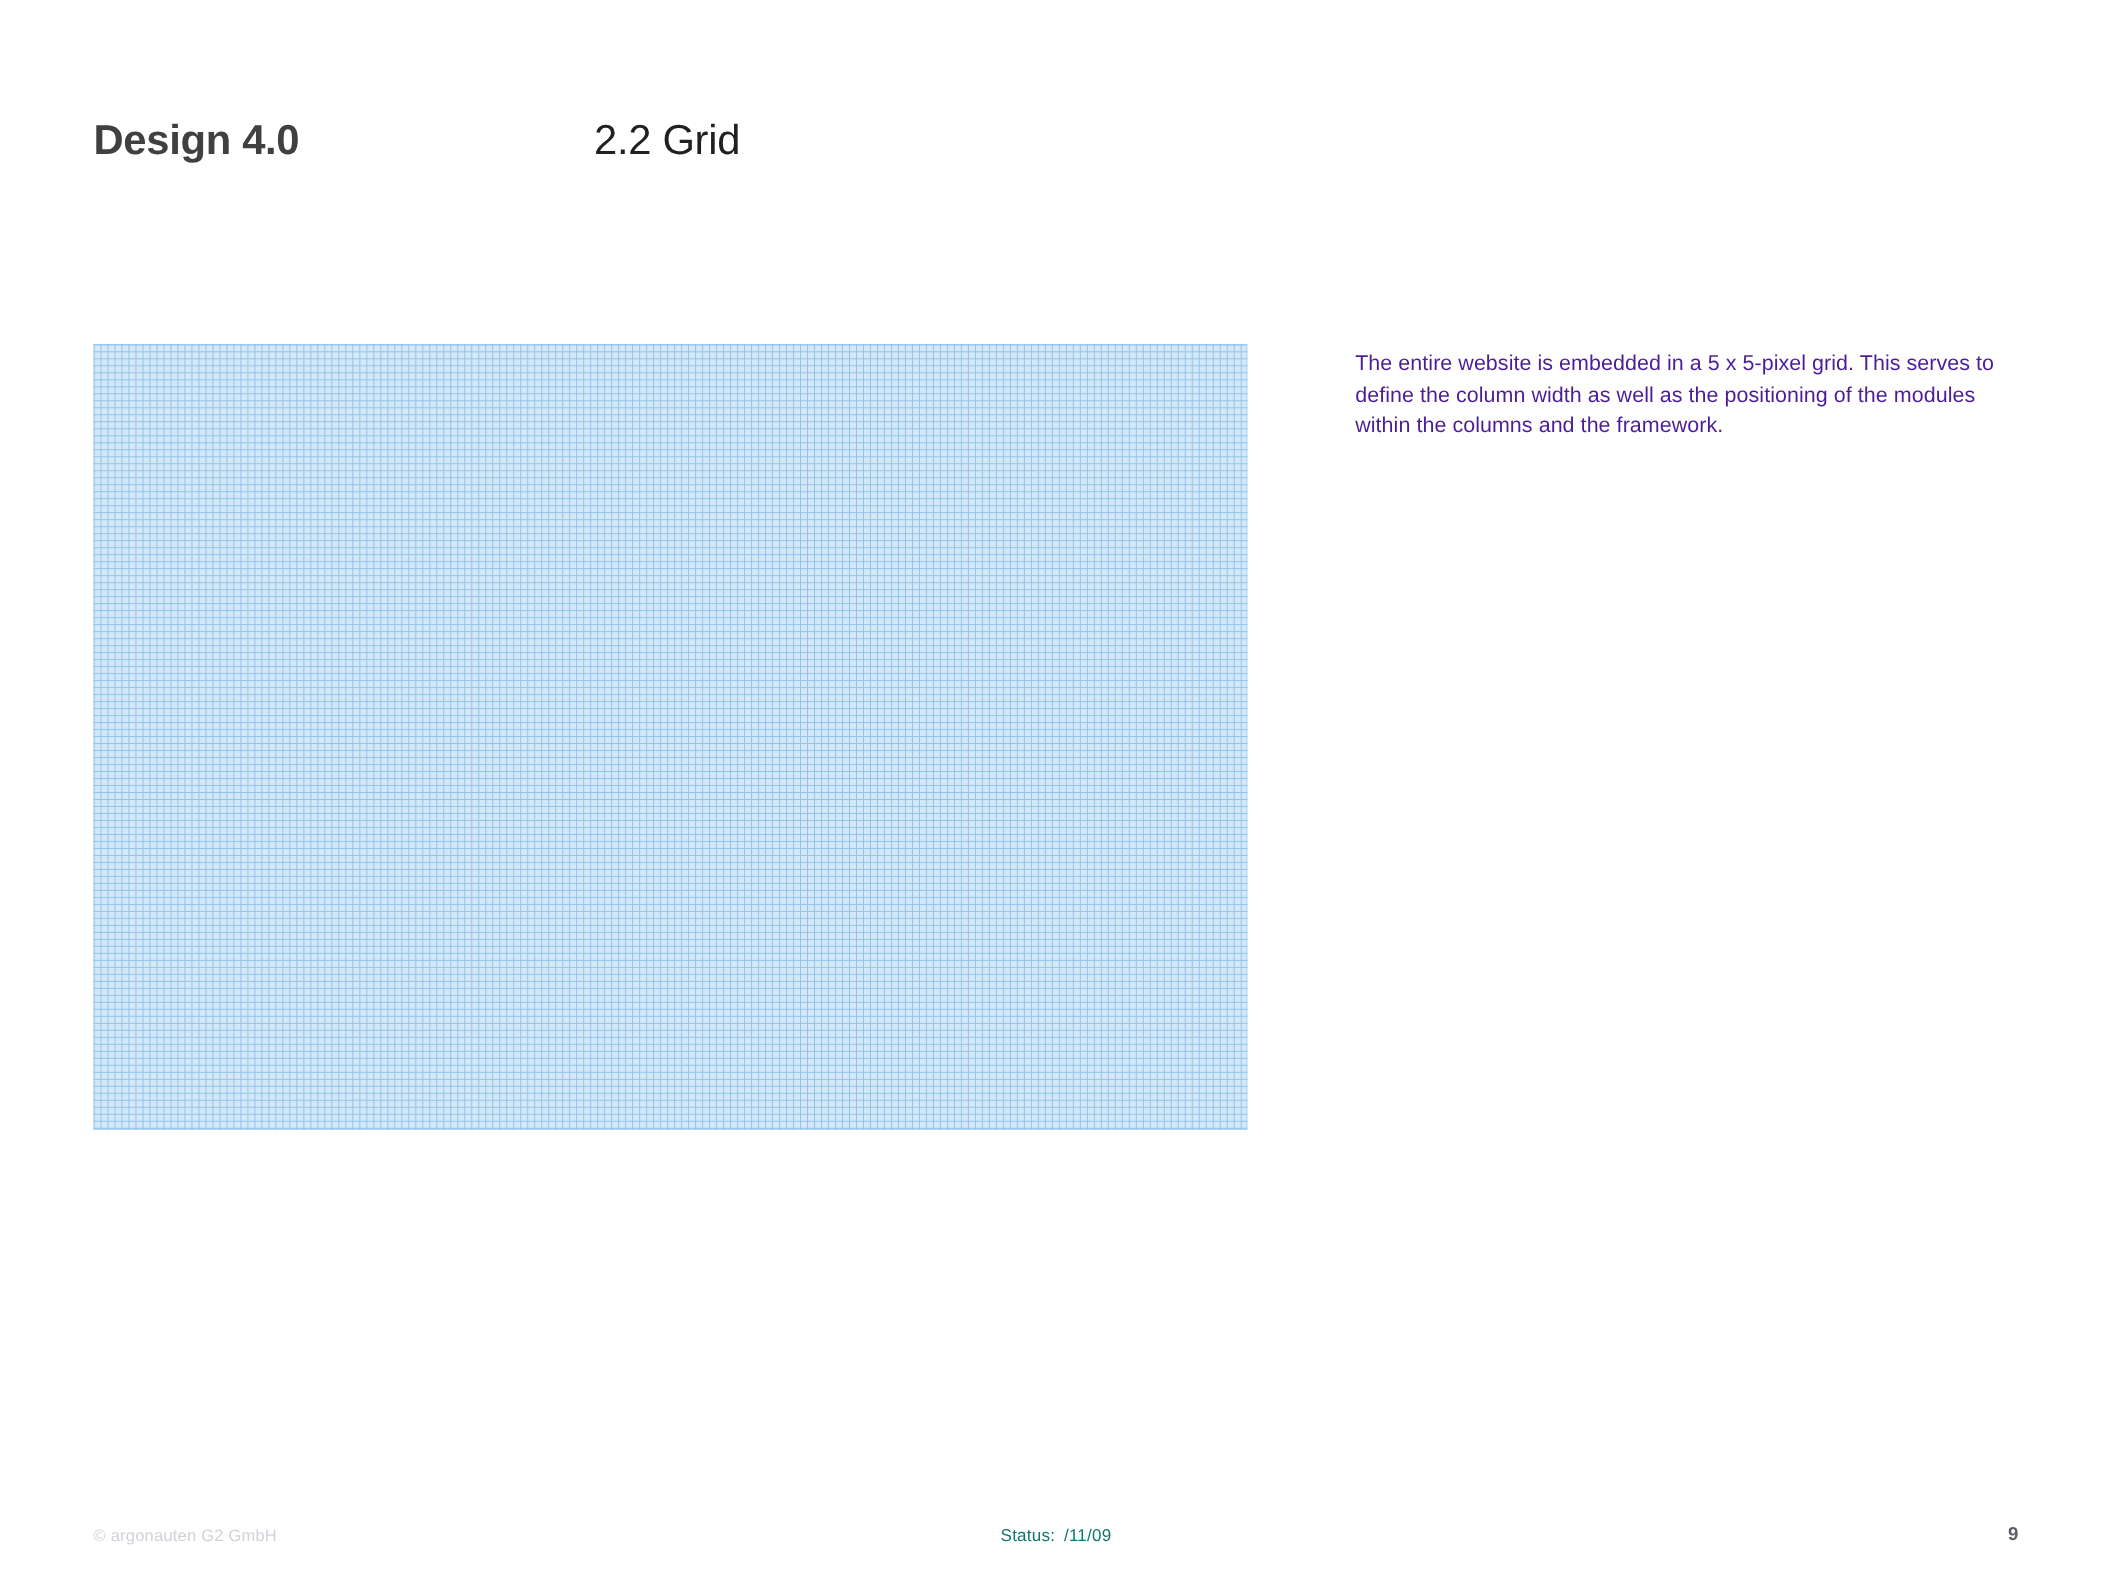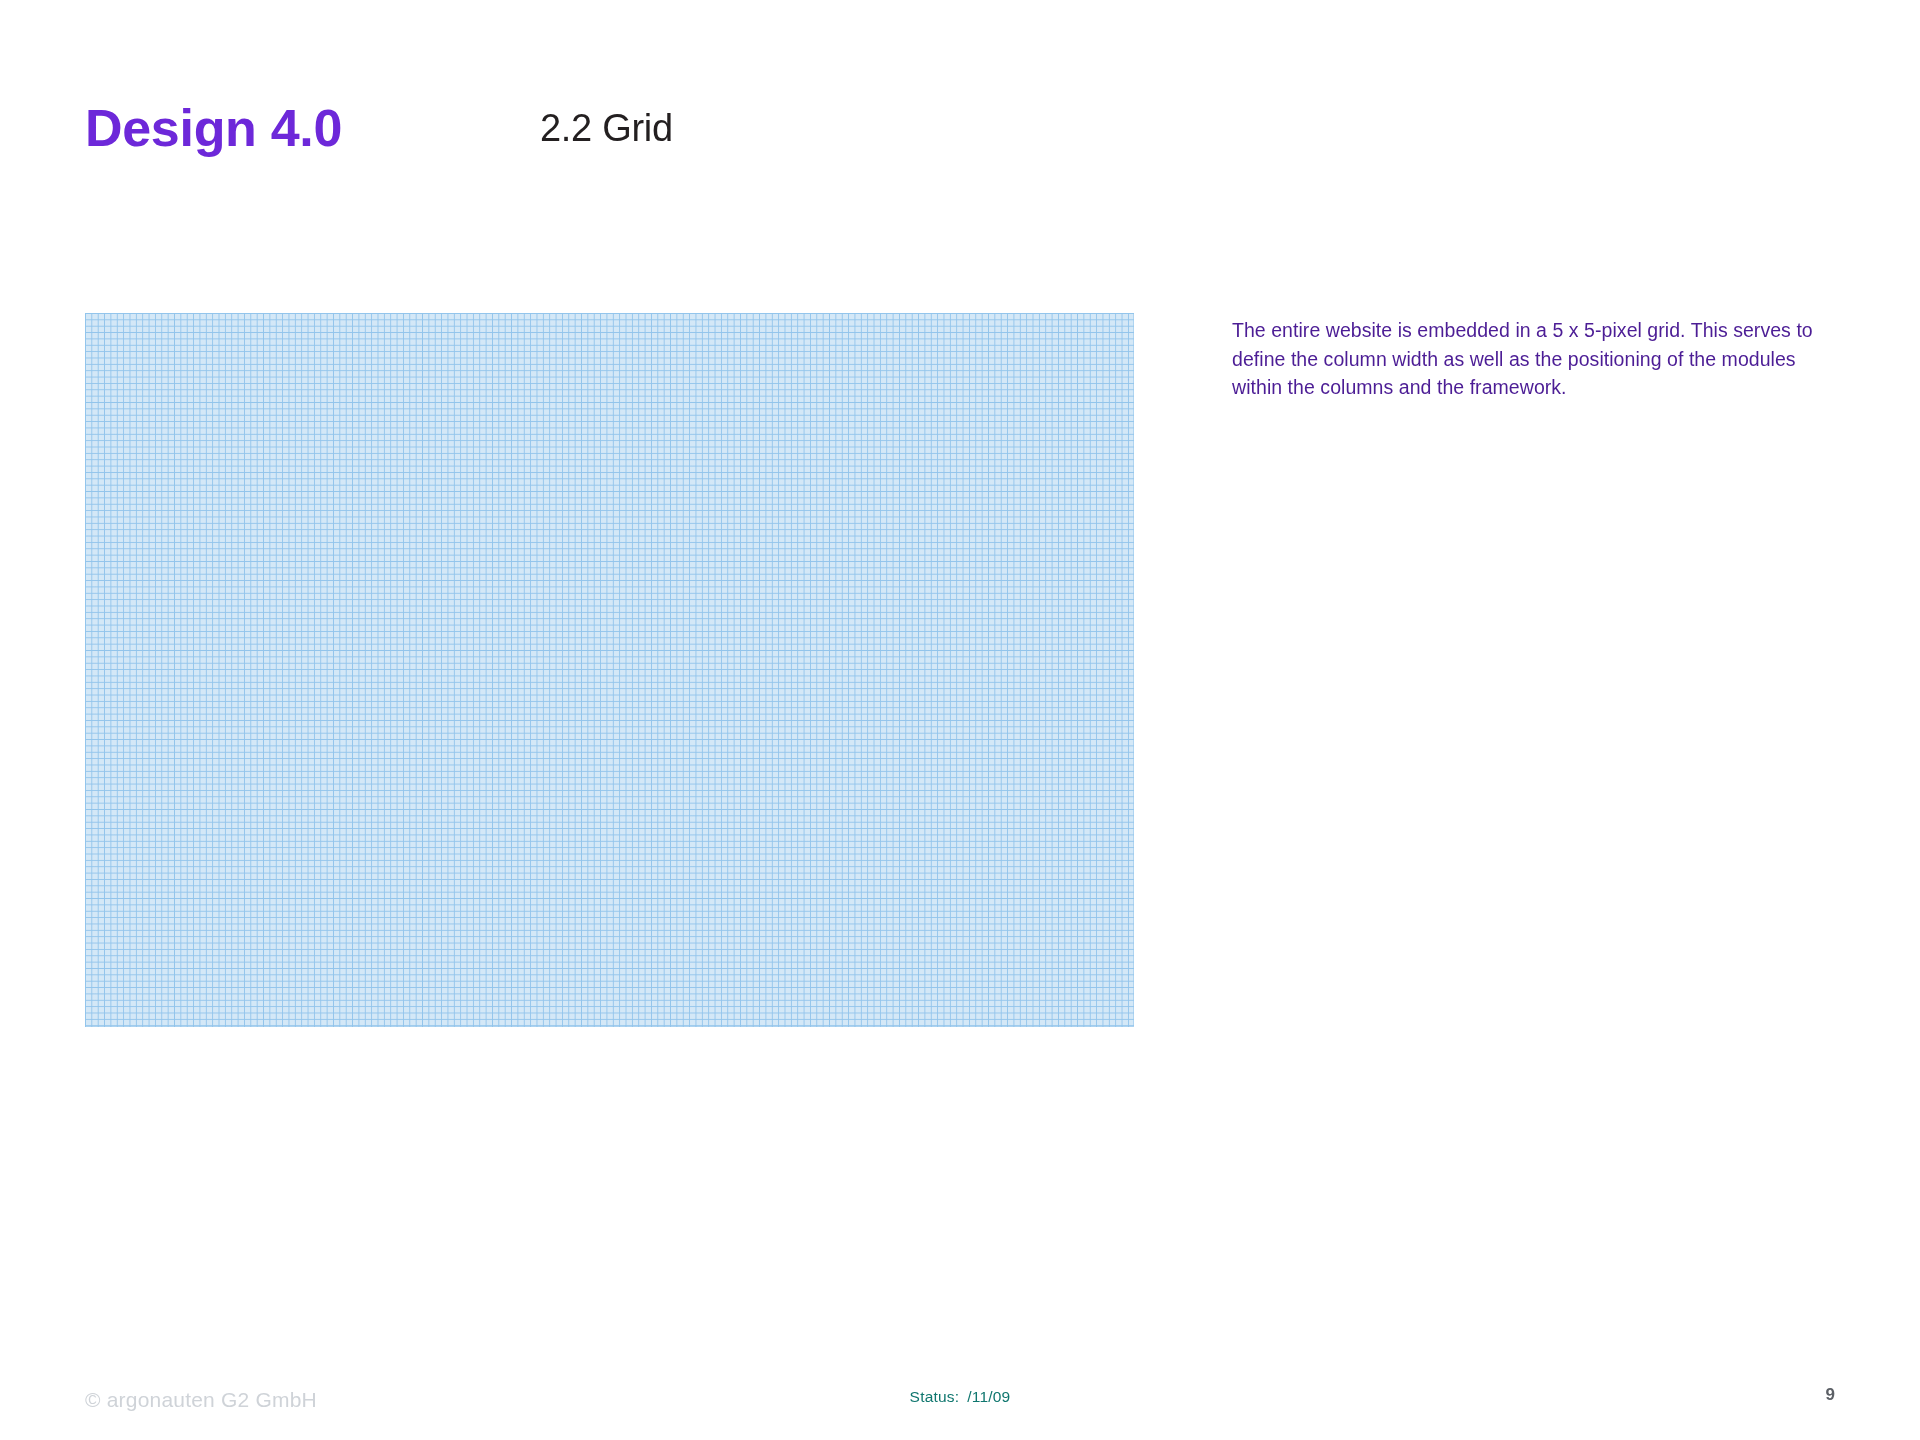--- a/index.html
+++ b/index.html
@@ -22,22 +22,22 @@
     left: 85px;
     top: 100px;
     width: 1750px;
     height: 110px;
   }
   .doc-title {
     position: absolute;
     left: 0;
     top: 0;
     width: 440px;
-    color: #6d28d9;
-    font-size: 52px;
+    color: #404040;
+    font-size: 38px;
     line-height: 56px;
     letter-spacing: -0.3px;
   }
   .doc-title-line1 {
     display: block;
     font-weight: 700;
   }
   .doc-title-line2 {
     display: block;
     font-weight: 400;
@@ -102,21 +102,21 @@
     left: 0;
     bottom: 0;
     width: 1920px;
     height: 70px;
   }
   .footer-copyright {
     position: absolute;
     left: 85px;
     top: 18px;
     color: #cfd3d8;
-    font-size: 21px;
+    font-size: 15px;
     letter-spacing: 0.2px;
   }
   .footer-status {
     position: absolute;
     left: 50%;
     transform: translateX(-50%);
     top: 18px;
     color: #0f766e;
     font-size: 15.5px;
     letter-spacing: 0.2px;

